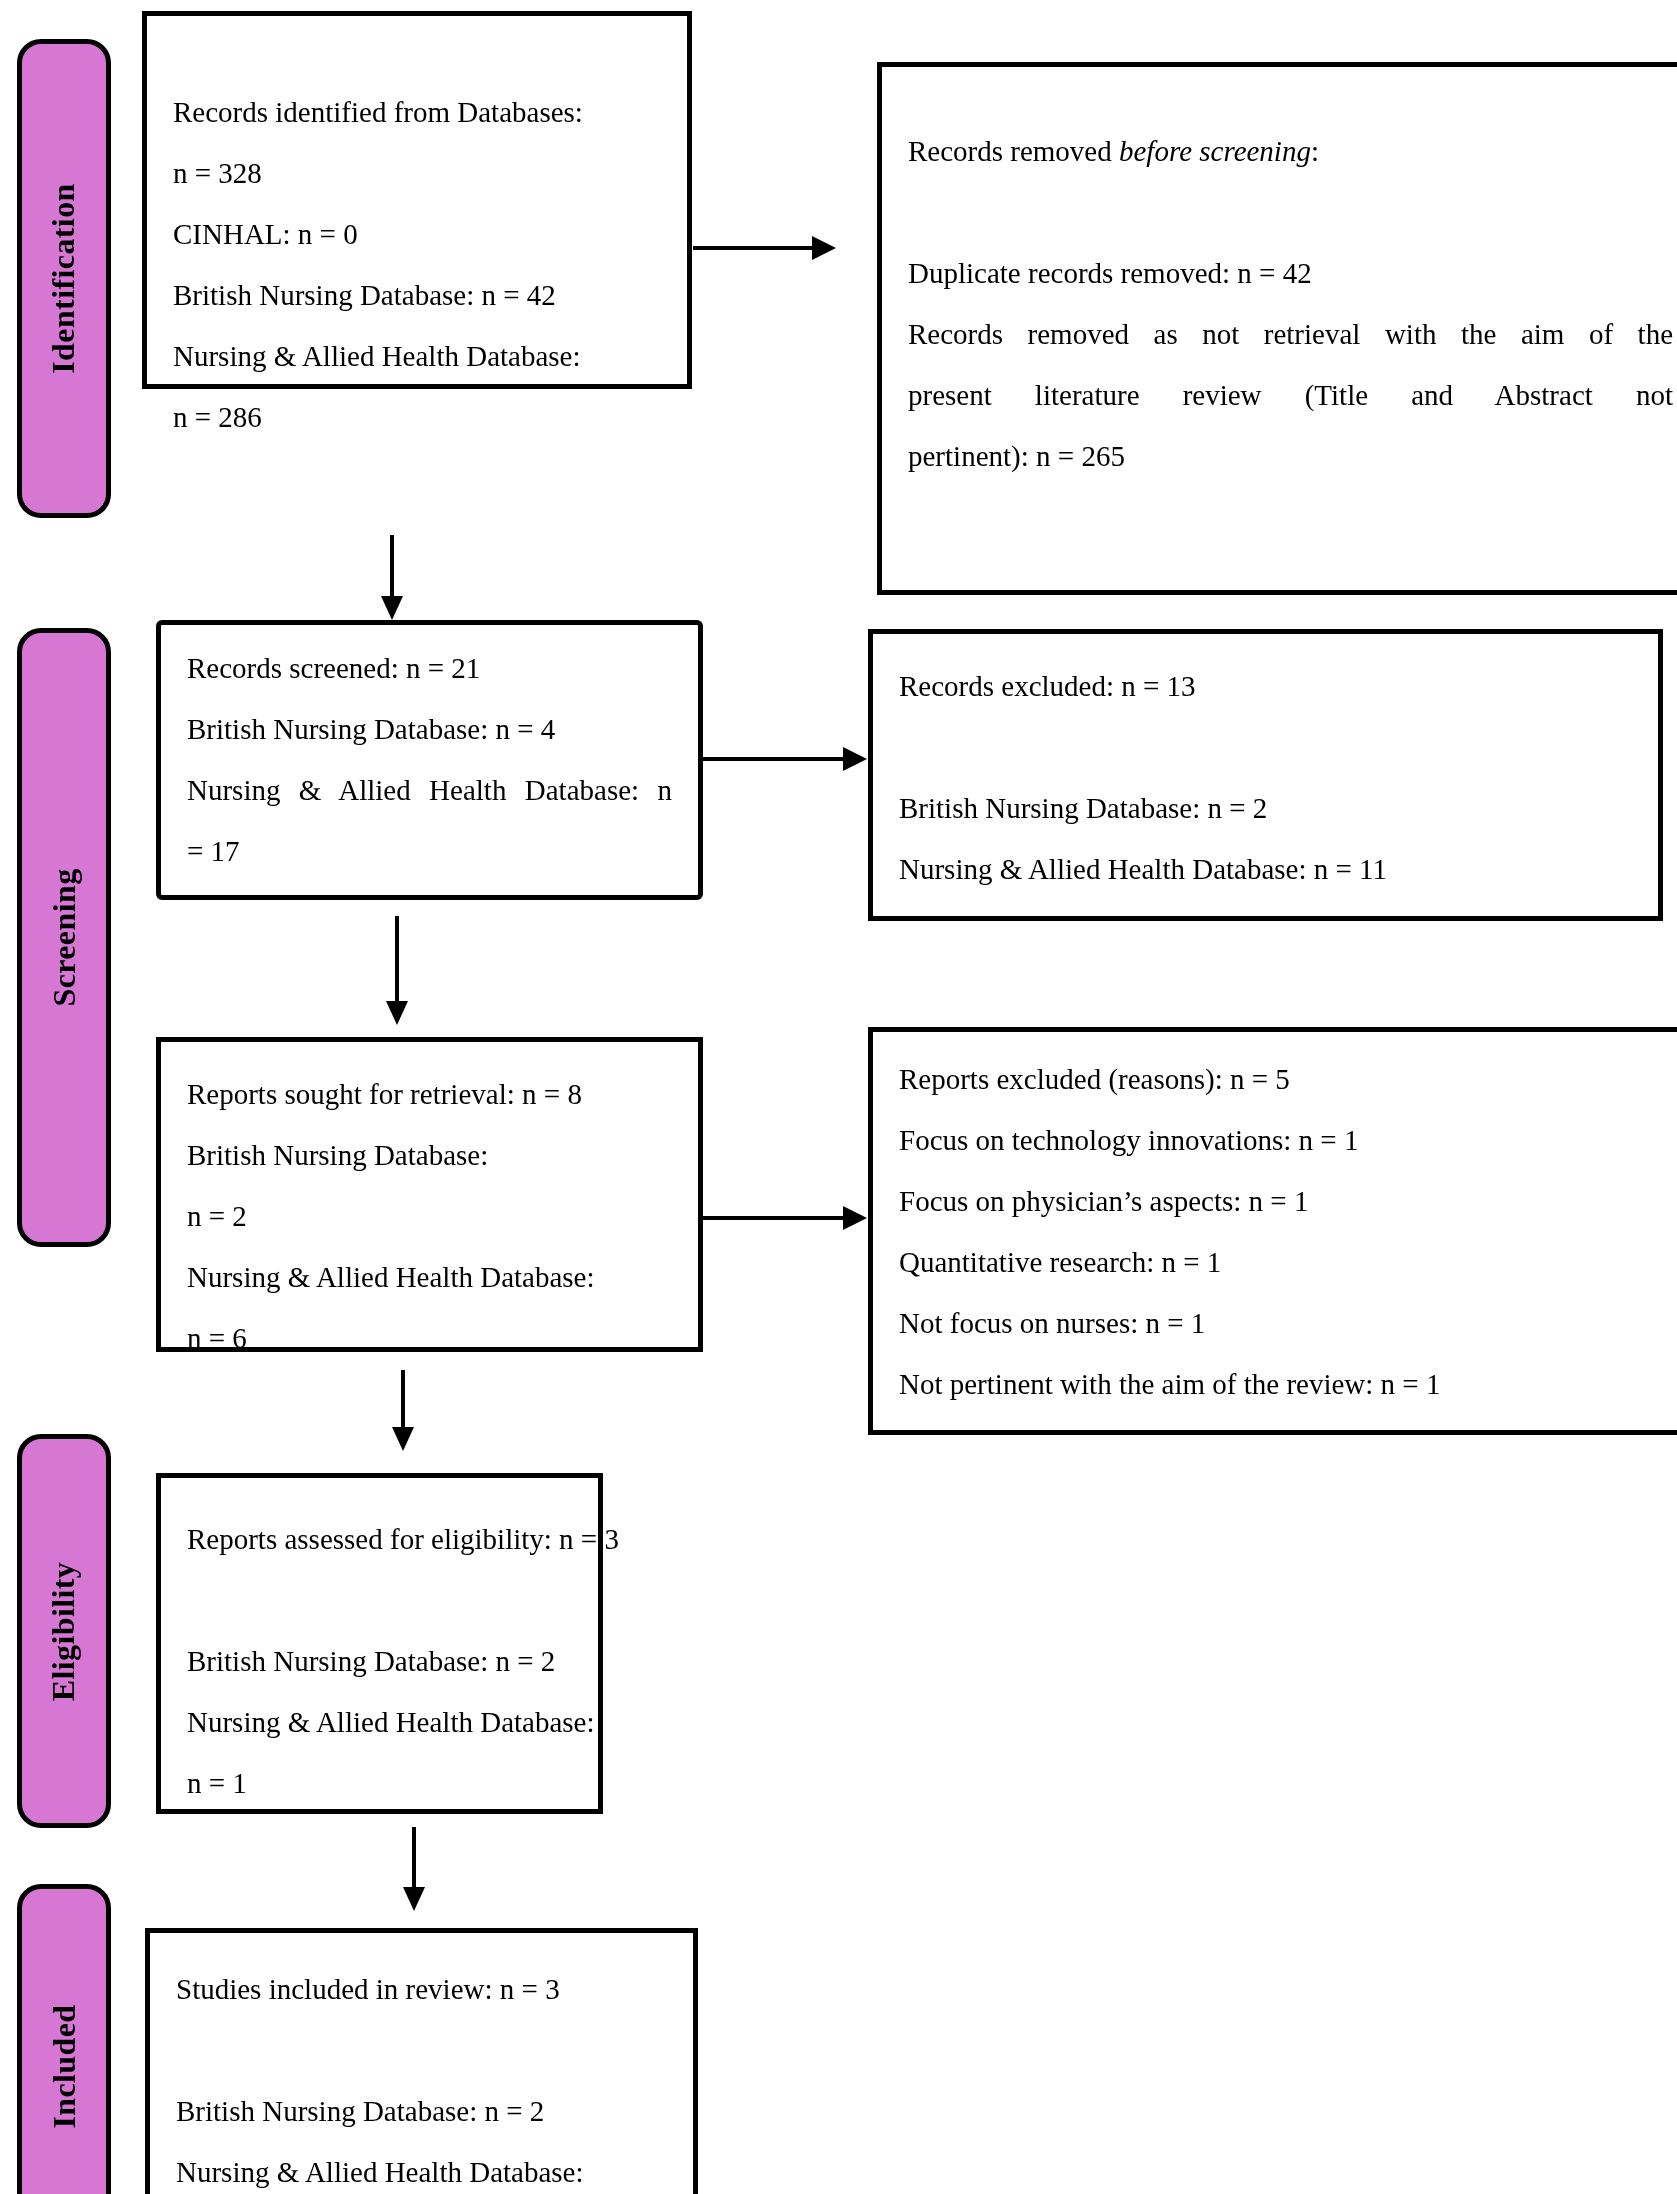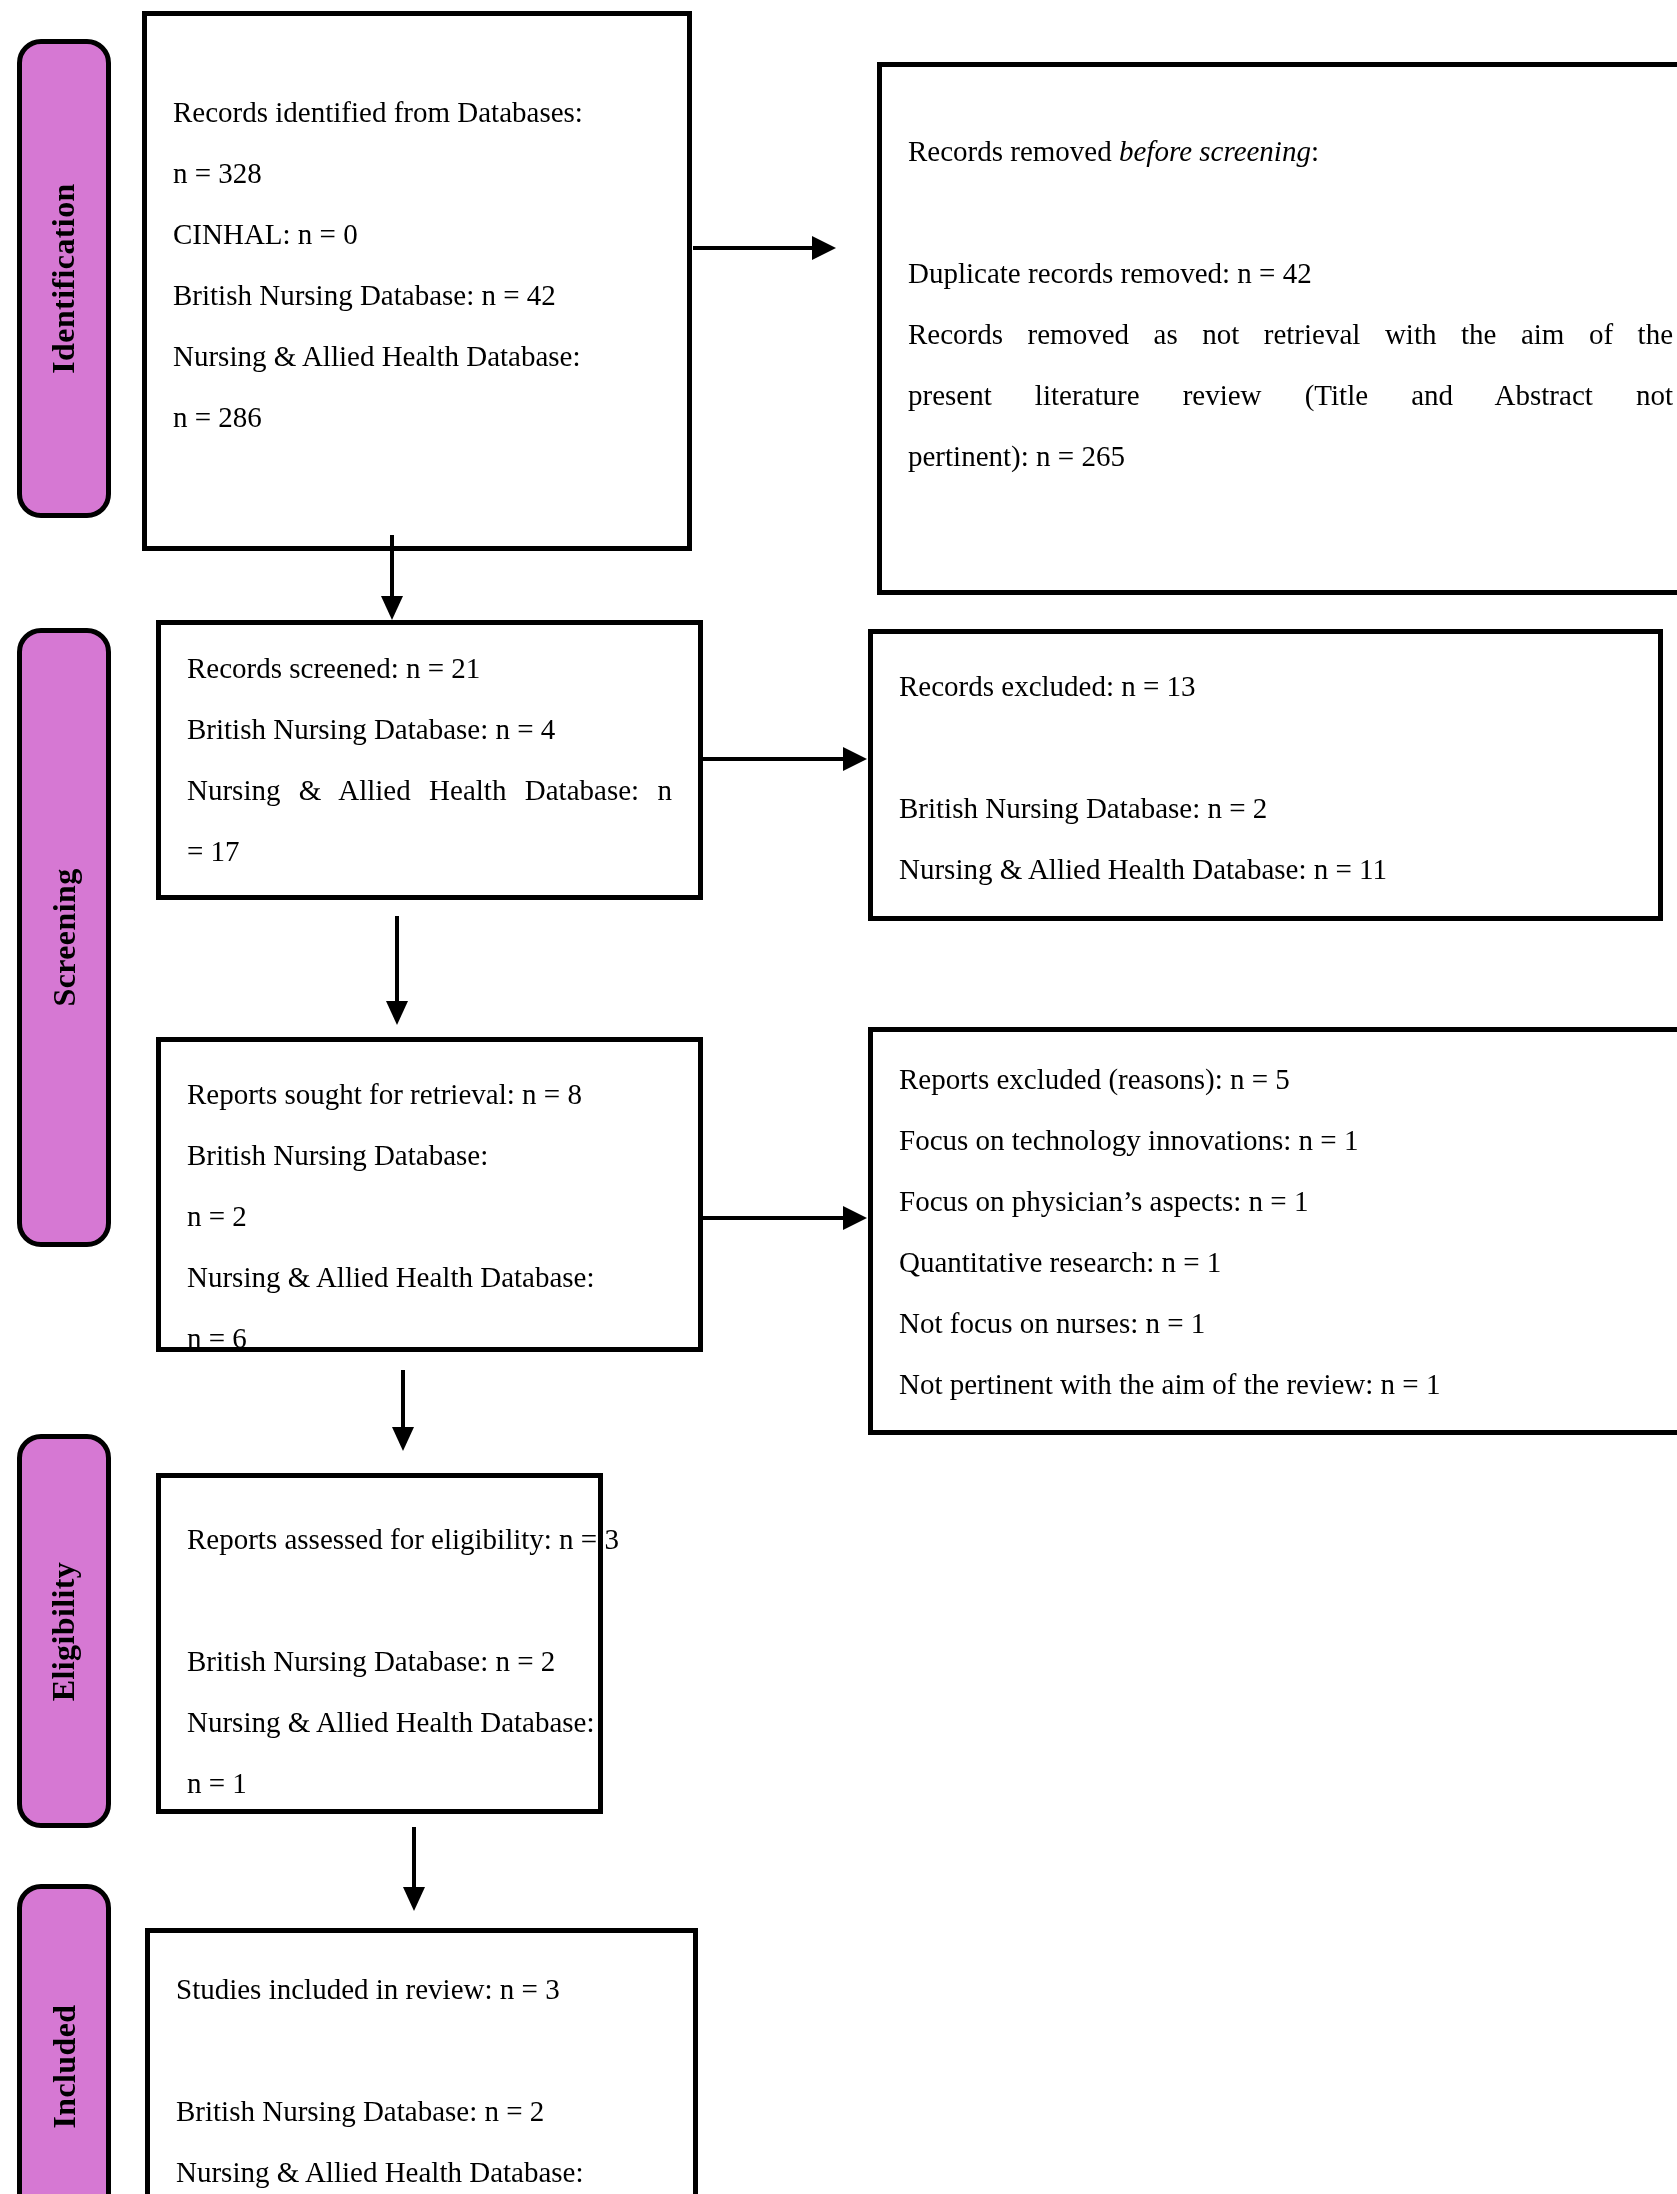--- a/index.html
+++ b/index.html
@@ -68,37 +68,37 @@
     </div>
     <div class="stage" style="left: 16.7px; top: 628px; width: 94px; height: 619px; background: rgb(214, 120, 211); border-color: rgb(0, 0, 0);">
       <span class="stage-text">Screening</span>
     </div>
     <div class="stage" style="left: 16.7px; top: 1434px; width: 94px; height: 394px; background: rgb(214, 120, 211); border-color: rgb(0, 0, 0);">
       <span class="stage-text">Eligibility</span>
     </div>
     <div class="stage" style="left: 16.7px; top: 1884px; width: 94px; height: 364px; background: rgb(214, 120, 211); border-color: rgb(0, 0, 0);">
       <span class="stage-text">Included</span>
     </div>
-    <div class="fbox" style="left: 142px; top: 11.4px; width: 550px; height: 540px; padding-top: 66px; border-color: rgb(0, 0, 0);">
+    <div class="fbox" style="left: 142px; top: 11.4px; width: 550px; height: 378px; padding-top: 66px; border-color: rgb(0, 0, 0);">
       <div class="ln">Records identified from Databases:</div>
       <div class="ln">n = 328</div>
       <div class="ln">CINHAL: n = 0</div>
       <div class="ln">British Nursing Database: n = 42</div>
       <div class="ln">Nursing &amp; Allied Health Database:</div>
       <div class="ln">n = 286</div>
     </div>
     <div class="fbox" style="left: 836px; top: 62px; width: 827px; height: 533px; padding-top: 54px; border-color: rgb(0, 0, 0); margin-left: 41px;">
       <div class="ln">Records removed <i>before screening</i>:</div>
       <div class="ln">&nbsp;</div>
       <div class="ln">Duplicate records removed: n = 42</div>
       <div class="ln j">Records removed as not retrieval with the aim of the</div>
       <div class="ln j">present literature review (Title and Abstract not</div>
       <div class="ln">pertinent): n = 265</div>
     </div>
-    <div class="fbox" style="left: 156px; top: 620px; width: 547px; height: 280px; padding-top: 13px; border-color: rgb(0, 0, 0);">
+    <div class="fbox" style="left: 156px; top: 620px; width: 547px; height: 280px; padding-top: 13px; border-color: rgb(0, 0, 0); border-radius: 6px;">
       <div class="ln">Records screened: n = 21</div>
       <div class="ln">British Nursing Database: n = 4</div>
       <div class="ln j">Nursing &amp; Allied Health Database: n</div>
       <div class="ln">= 17</div>
     </div>
     <div class="fbox" style="left: 868px; top: 629px; width: 795px; height: 292px; padding-top: 22px; border-color: rgb(0, 0, 0);">
       <div class="ln">Records excluded: n = 13</div>
       <div class="ln">&nbsp;</div>
       <div class="ln">British Nursing Database: n = 2</div>
       <div class="ln">Nursing &amp; Allied Health Database: n = 11</div>

